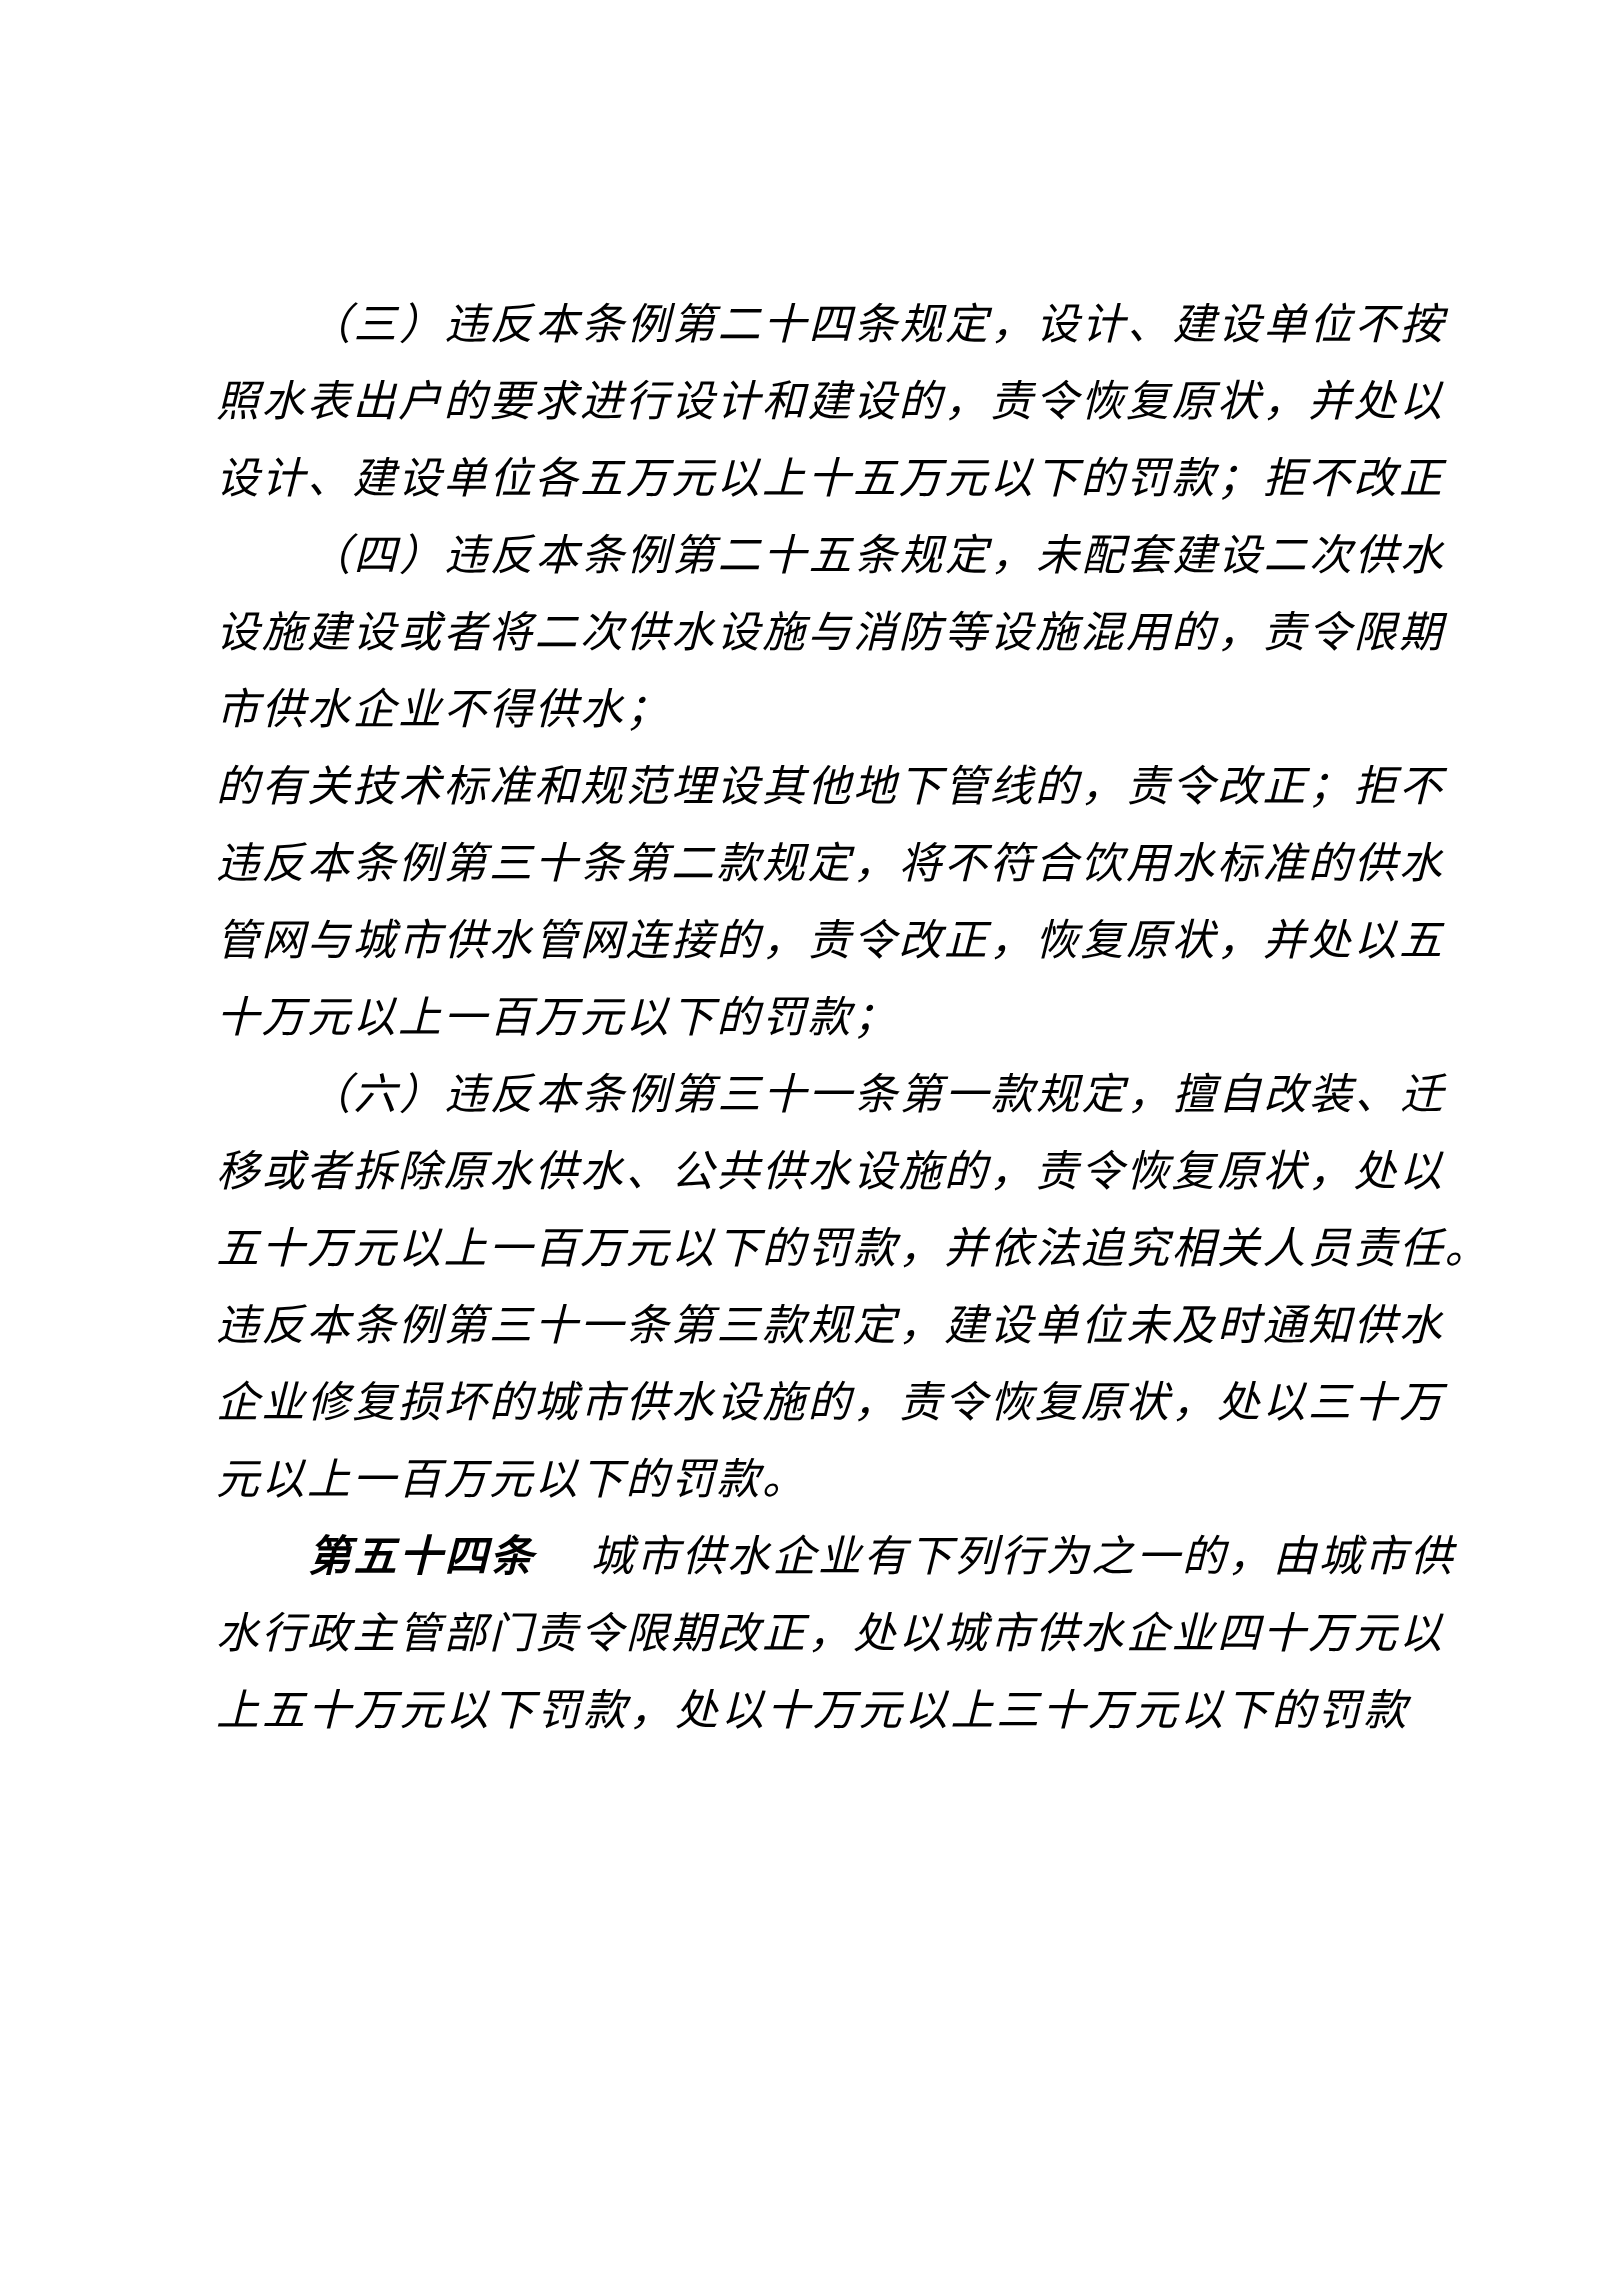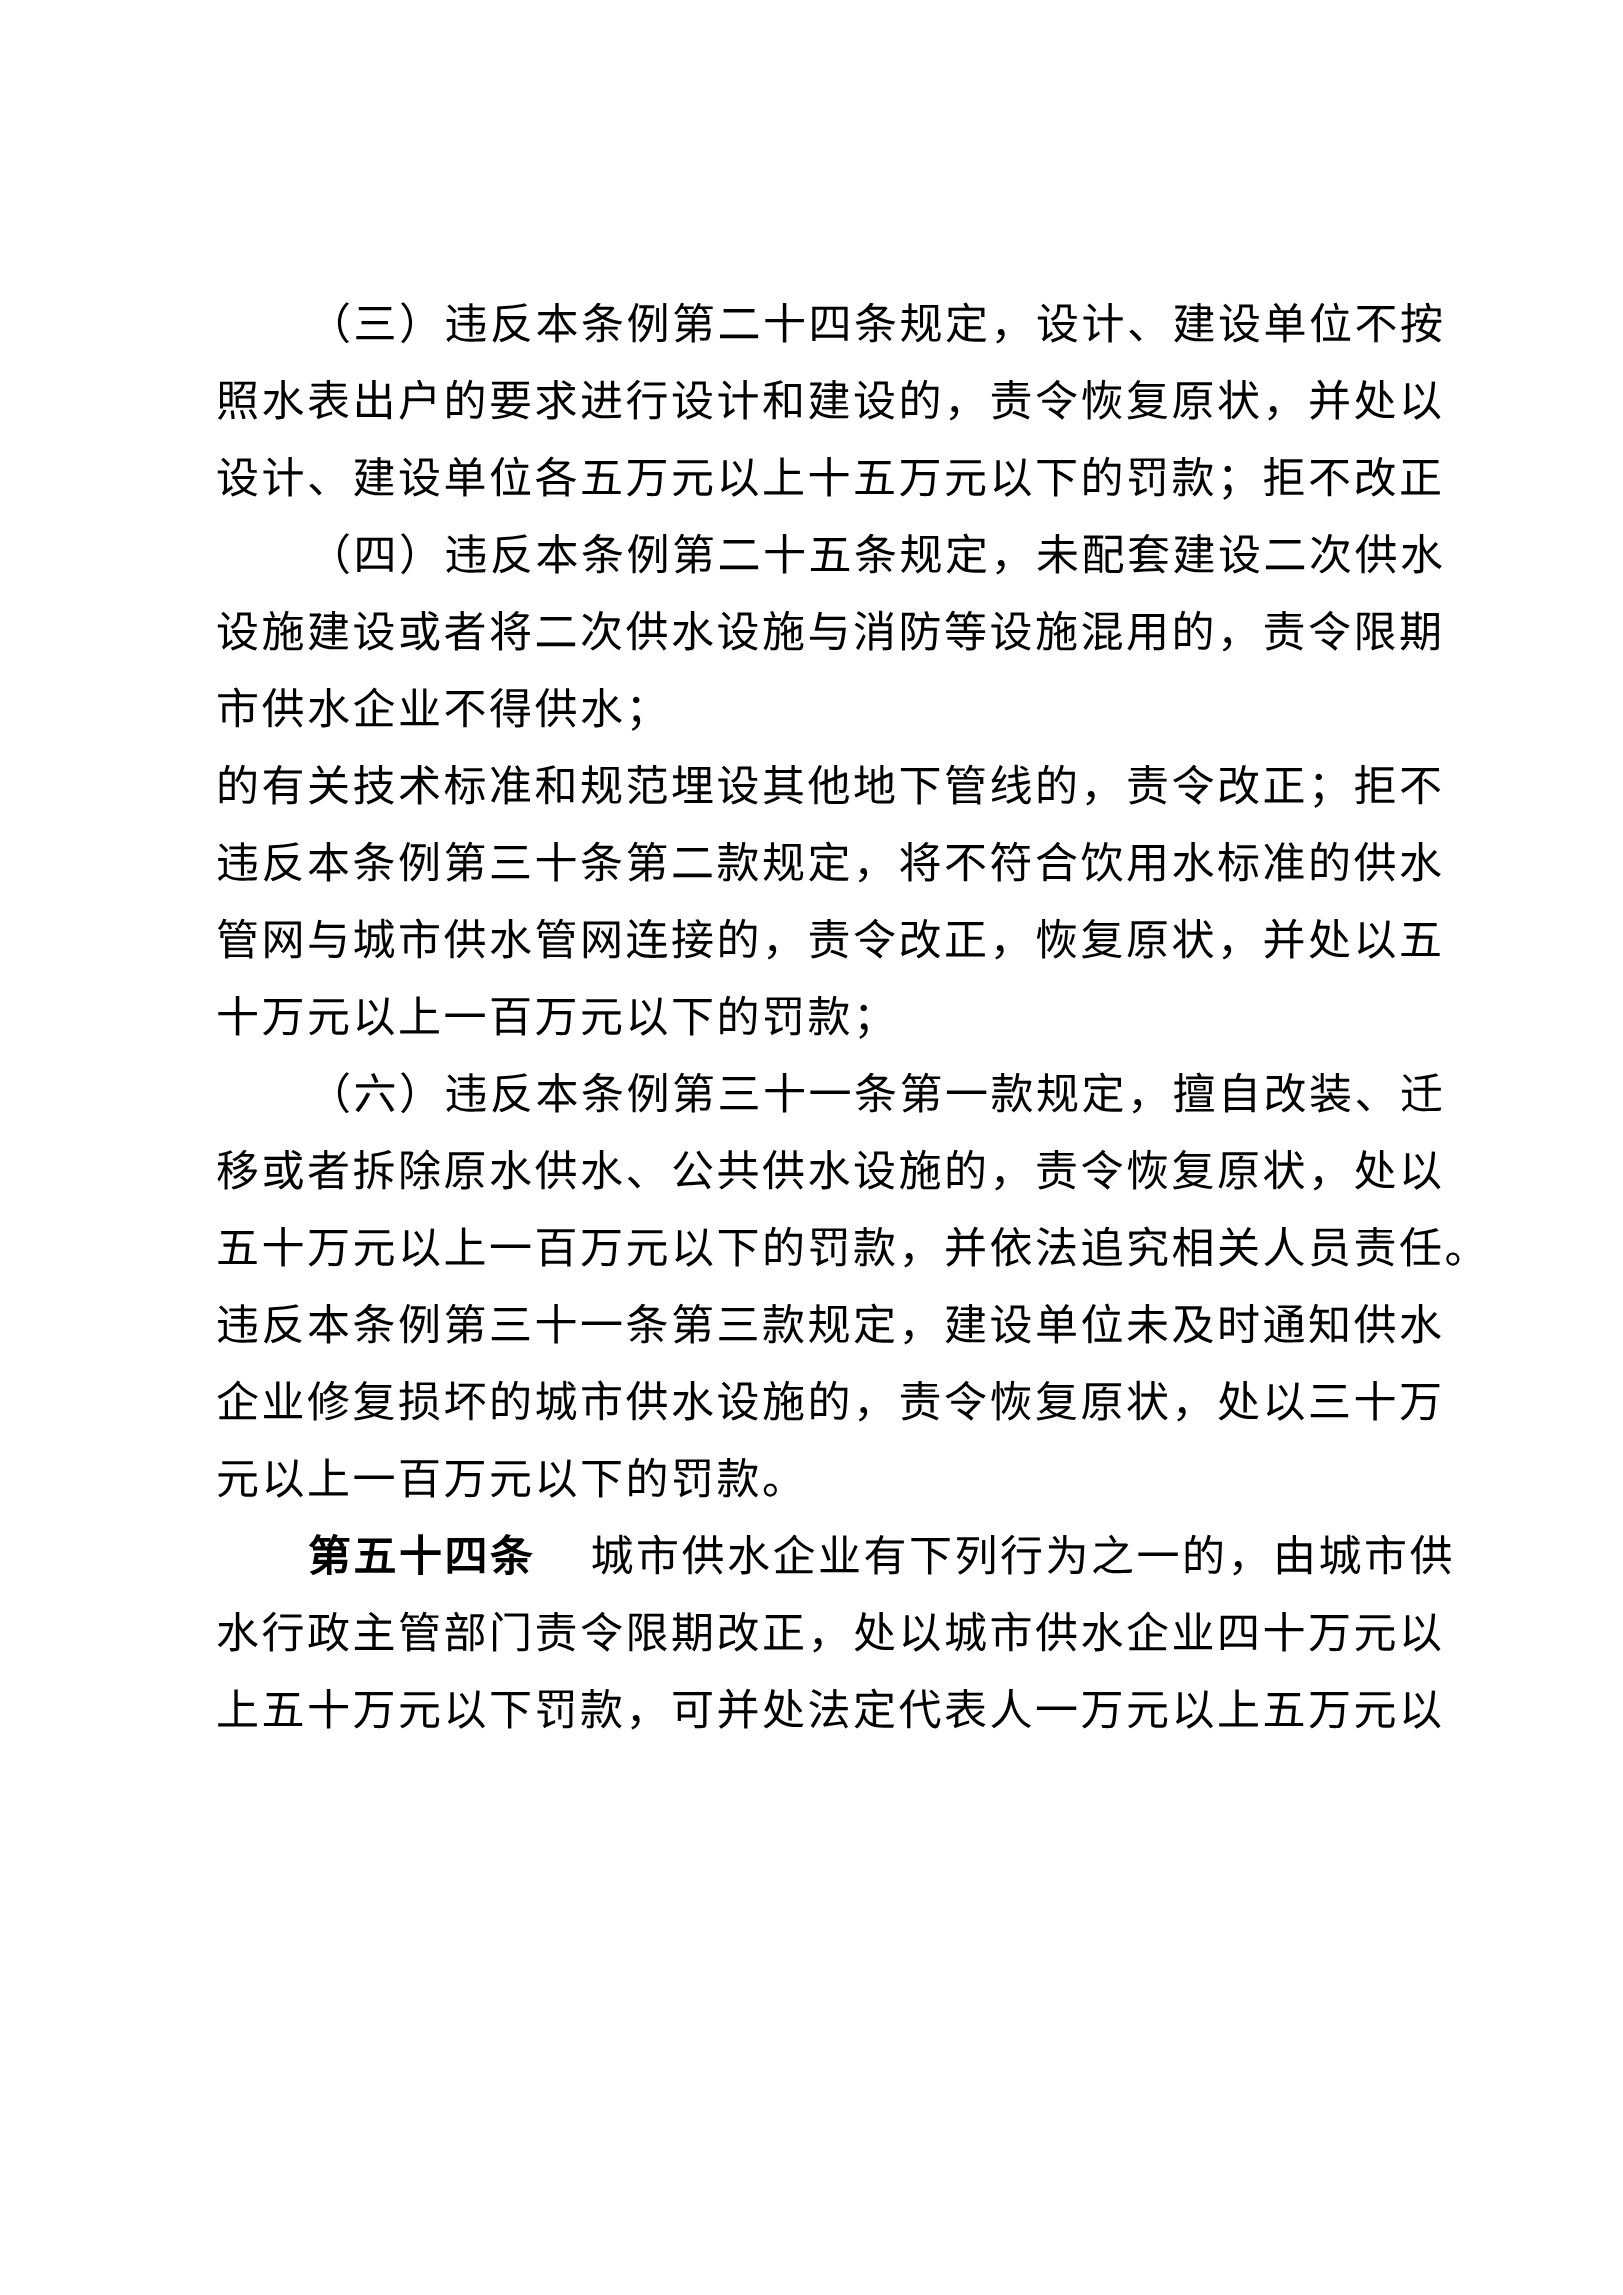--- a/index.html
+++ b/index.html
@@ -42,36 +42,36 @@
   }
   .article-no {
     font-family: "Liberation Sans", "DejaVu Sans", sans-serif;
     font-weight: 700;
     margin-right: 55px; 
   }
 </style>
 </head>
 <body>
 
-<div class="page" style="background: rgb(255, 255, 255); color: rgb(0, 0, 0);">
+<div class="page" style="background: rgb(255, 255, 255); color: rgb(0, 0, 0); font-style: italic;">
   <main class="doc-body" id="doc-body">
       <div class="text-line indent"><span class="line-text">（三）违反本条例第二十四条规定，设计、建设单位不按</span></div>
       <div class="text-line"><span class="line-text">照水表出户的要求进行设计和建设的，责令恢复原状，并处以</span></div>
       <div class="text-line"><span class="line-text">设计、建设单位各五万元以上十五万元以下的罚款；拒不改正</span></div>
       <div class="text-line indent"><span class="line-text">（四）违反本条例第二十五条规定，未配套建设二次供水</span></div>
       <div class="text-line"><span class="line-text">设施建设或者将二次供水设施与消防等设施混用的，责令限期</span></div>
       <div class="text-line para-end"><span class="line-text">市供水企业不得供水；</span></div>
       <div class="text-line"><span class="line-text">的有关技术标准和规范埋设其他地下管线的，责令改正；拒不</span></div>
       <div class="text-line"><span class="line-text">违反本条例第三十条第二款规定，将不符合饮用水标准的供水</span></div>
       <div class="text-line"><span class="line-text">管网与城市供水管网连接的，责令改正，恢复原状，并处以五</span></div>
       <div class="text-line para-end"><span class="line-text">十万元以上一百万元以下的罚款；</span></div>
       <div class="text-line indent"><span class="line-text">（六）违反本条例第三十一条第一款规定，擅自改装、迁</span></div>
       <div class="text-line"><span class="line-text">移或者拆除原水供水、公共供水设施的，责令恢复原状，处以</span></div>
       <div class="text-line"><span class="line-text">五十万元以上一百万元以下的罚款，并依法追究相关人员责任。</span></div>
       <div class="text-line"><span class="line-text">违反本条例第三十一条第三款规定，建设单位未及时通知供水</span></div>
       <div class="text-line"><span class="line-text">企业修复损坏的城市供水设施的，责令恢复原状，处以三十万</span></div>
       <div class="text-line para-end"><span class="line-text">元以上一百万元以下的罚款。</span></div>
       <div class="text-line indent"><span class="article-no">第五十四条</span><span class="line-text">城市供水企业有下列行为之一的，由城市供</span></div>
       <div class="text-line"><span class="line-text">水行政主管部门责令限期改正，处以城市供水企业四十万元以</span></div>
-      <div class="text-line"><span class="line-text">上五十万元以下罚款，可并处法定代表人一万元以上五万元以</span></div>
+      <div class="text-line"><span class="line-text">上五十万元以下罚款，处以十万元以上三十万元以下的罚款</span></div>
     </main>
 </div>
 
 
 </body></html>

